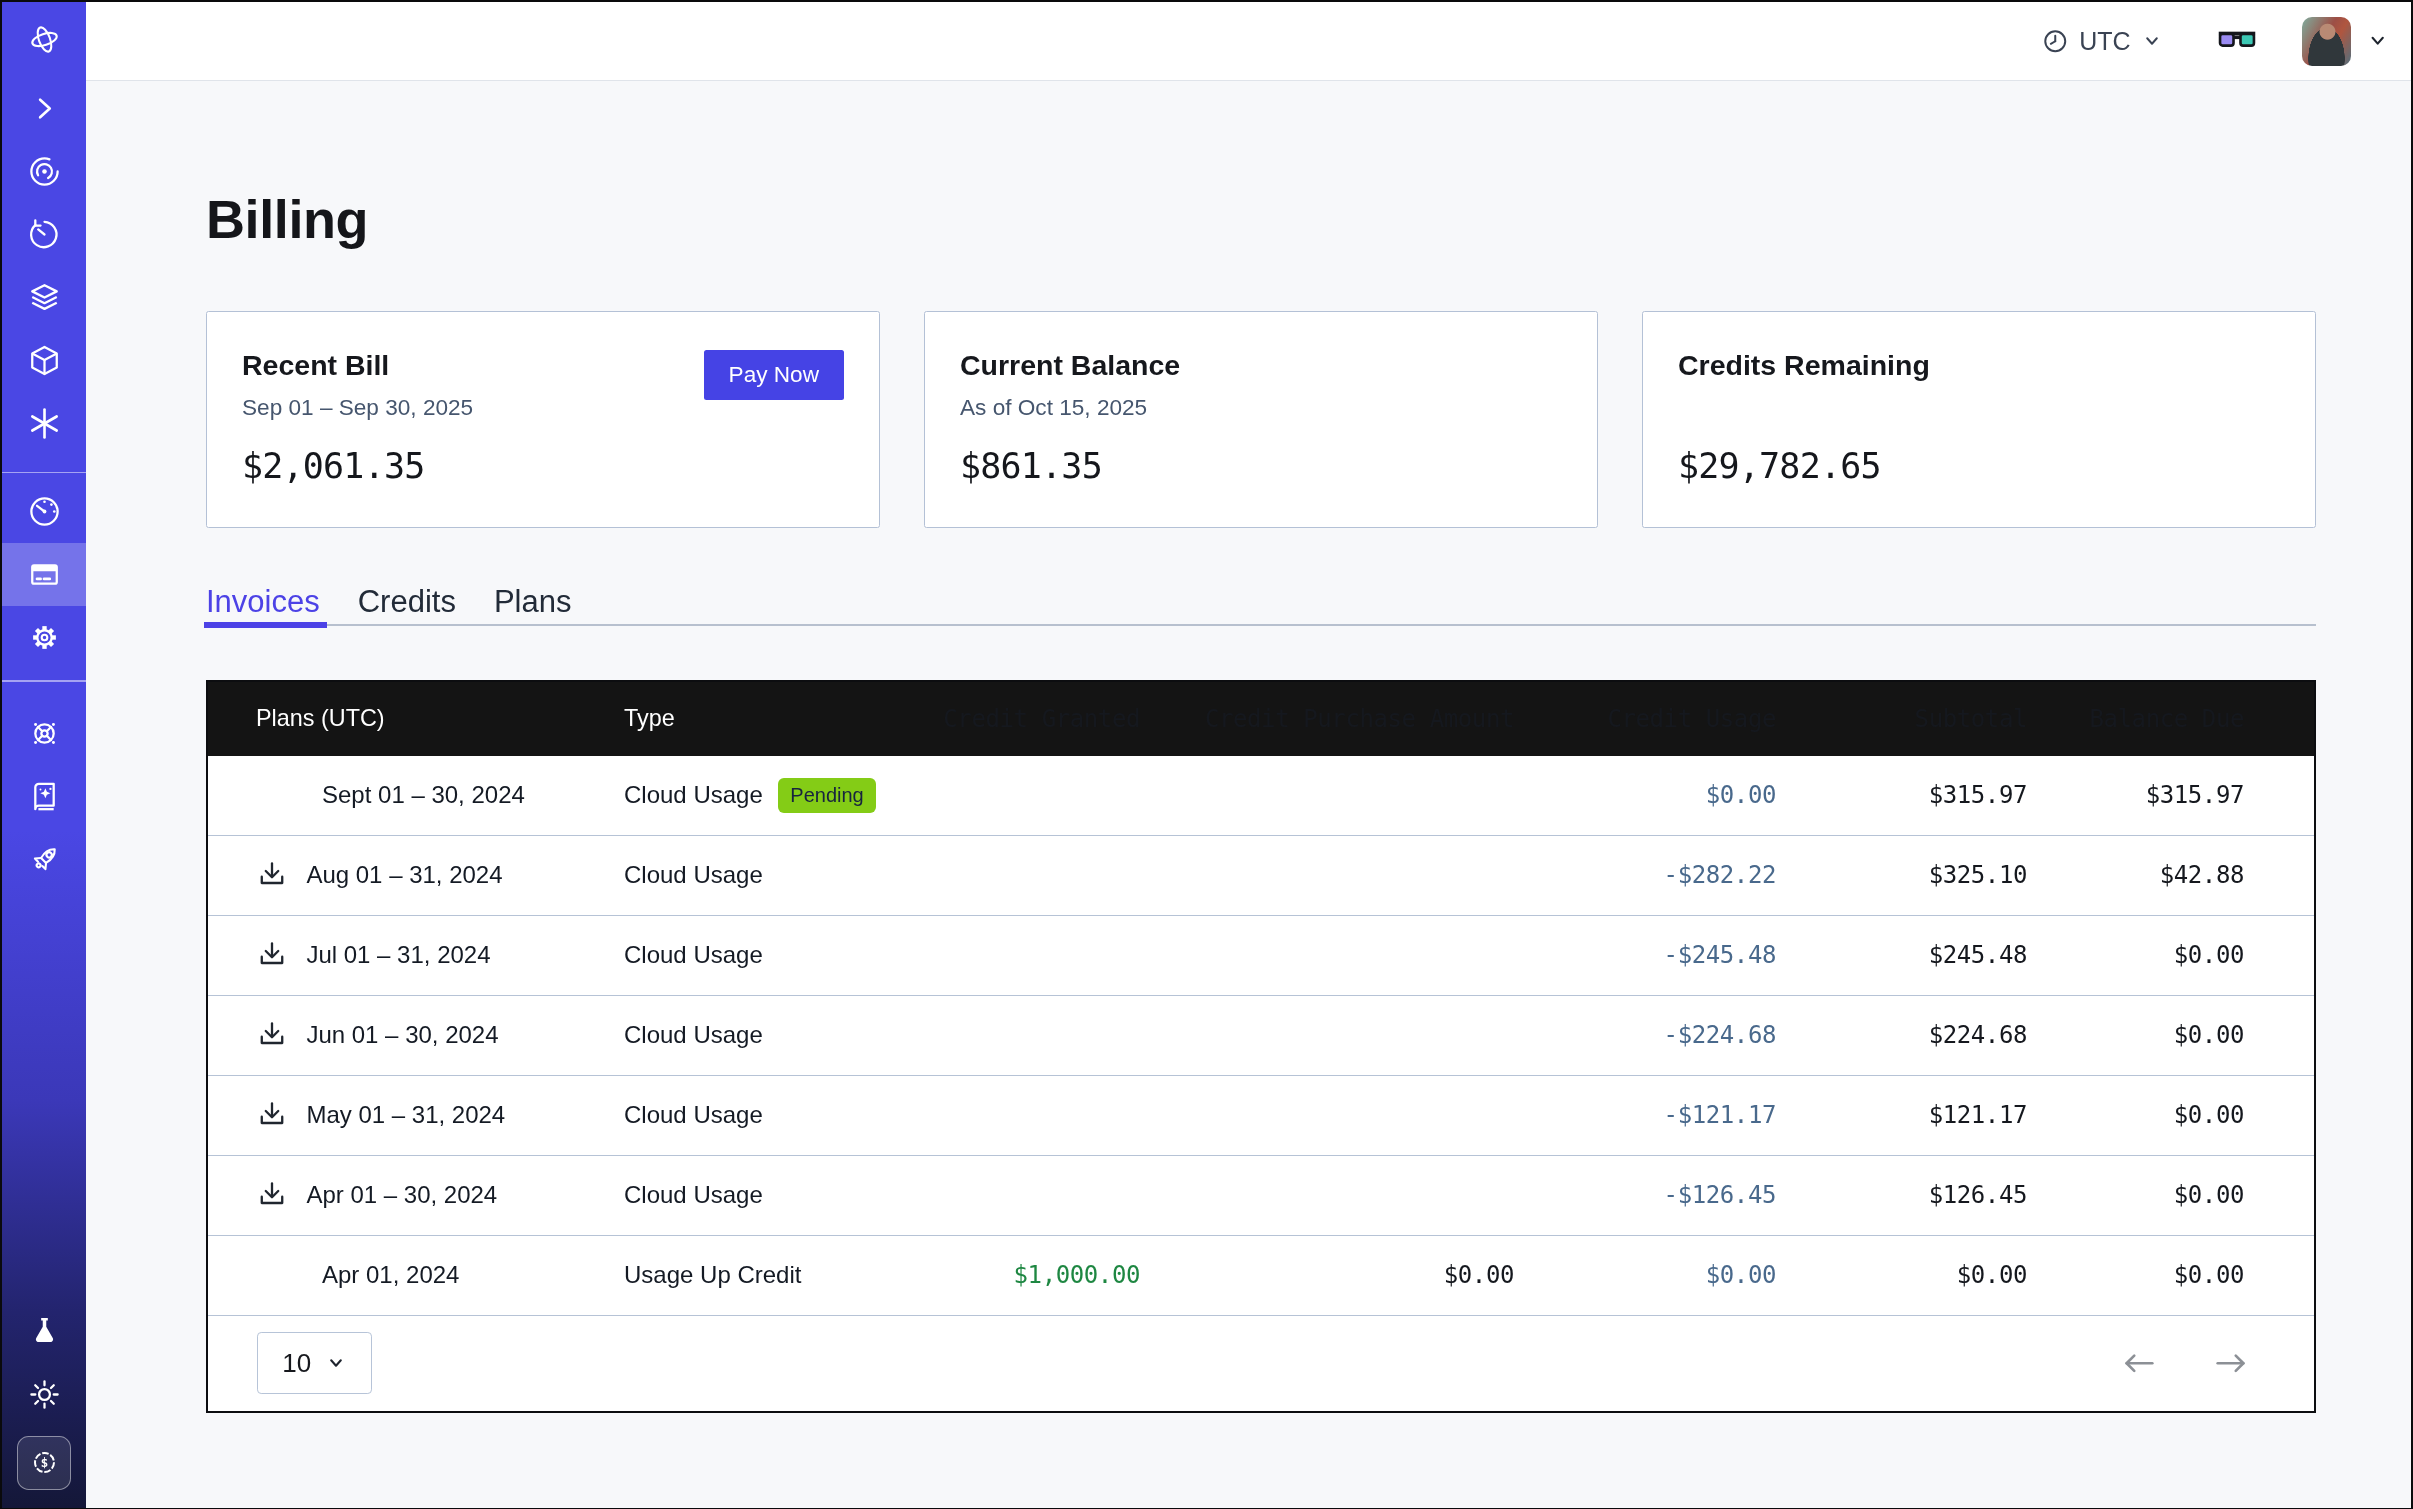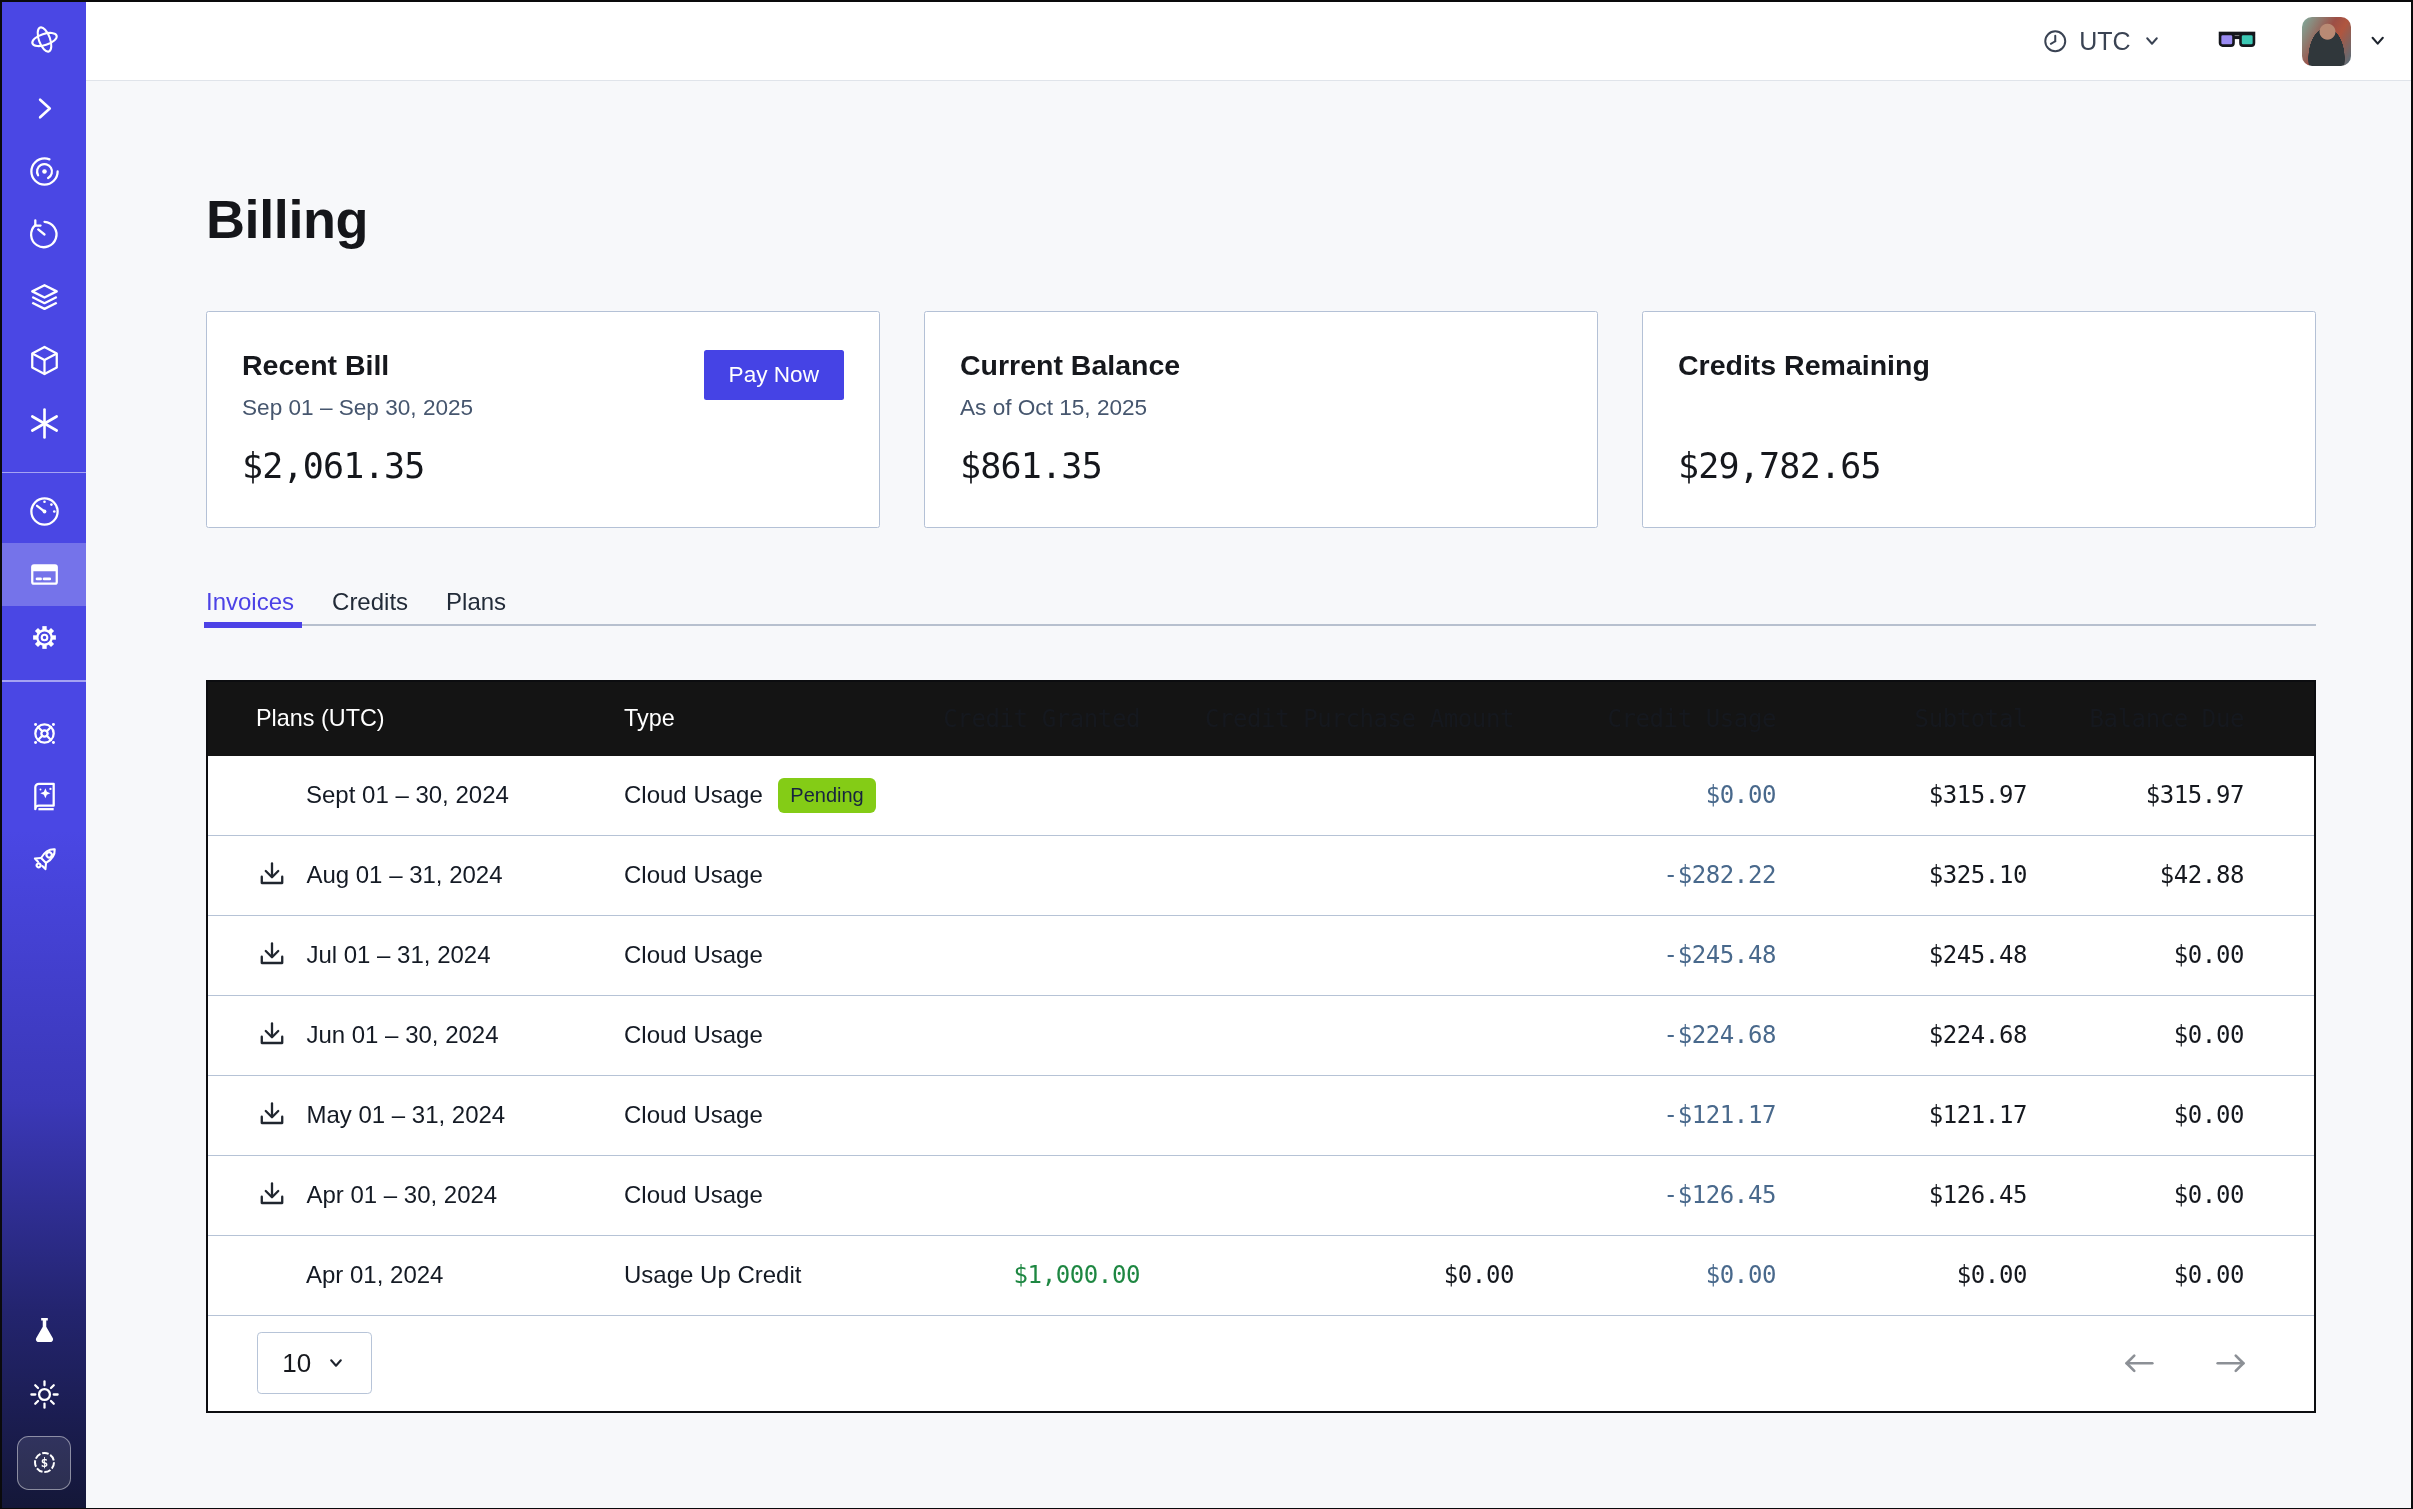--- a/index.html
+++ b/index.html
@@ -46,34 +46,34 @@
   .card-title { font-size:28.5px; font-weight:700; color:#16181d; }
   .card-sub { font-size:22.6px; color:#46566e; margin-top:12.6px; }
   .card-amount { position:absolute; left:35px; top:134px; font-family:"DejaVu Sans Mono", monospace;
                  font-size:35px; letter-spacing:-0.8px; color:#15171c; }
   .paynow { position:absolute; top:38px; right:35px; height:50px; padding:0 25px; border:none;
             background:#4543e5; color:#fff; font-size:22.6px; font-family:"Liberation Sans",sans-serif;
             border-radius:2.5px; cursor:pointer; }
 
   
   .tabs { margin-top:59px; display:flex; gap:38px; border-bottom:2.5px solid #b7c0ce; }
-  .tab { font-size:24px; line-height:30px; padding-bottom:6.7px; color:#222b38; cursor:pointer; position:relative; }
+  .tab { font-size:31px; line-height:30px; padding-bottom:6.7px; color:#222b38; cursor:pointer; position:relative; }
   .tab.active { color:#4c42e6; }
   .tab.active::after { content:""; position:absolute; left:-2.5px; right:-7.5px; bottom:-4.2px; height:5.9px; background:#4c42e6; }
 
   
   .table { margin-top:54px; border:2.5px solid #0c0d10; background:#fff; }
   .thead, .trow { display:grid; grid-template-columns:368px 293px 223px 374px 262px 251px 217px;
                   padding:0 67px 0 48px; align-items:center; }
   .thead { background:#141414; color:#fff; height:74px; font-size:23.4px; font-weight:400; }
   .th.num { text-align:right; }
   .trow { height:80px; border-bottom:1.7px solid #b6c3d6; font-size:24px; color:#141a24; background:#fff; }
   .c-date { display:flex; align-items:center; gap:18.4px; }
   .dl-btn { width:32px; height:32px; background:none; border:none; padding:0; cursor:pointer; flex:none; display:flex; }
-  .date-txt.pad { margin-left:50px; }
+  .date-txt.pad { margin-left:66px; }
   .c-type { display:flex; align-items:center; }
   .badge { margin-left:15px; background:#84cc16; color:#17233f; font-size:20px; line-height:20px;
            padding:7.5px 12.6px; border-radius:5.9px; }
   .num { font-family:"DejaVu Sans Mono", monospace; text-align:right; letter-spacing:-0.4px;
          font-size:24px; color:#15181e; }
   .c-usage { color:#49698c; }
   .green { color:#1e8742; }
 
   .tfoot { height:95px; display:flex; align-items:center; justify-content:space-between; padding:0 64px 0 49px;gap:16px; }
   .page-size { width:115px; height:62px; border:1.7px solid #b7c4d8; border-radius:4.2px; background:#fff;

